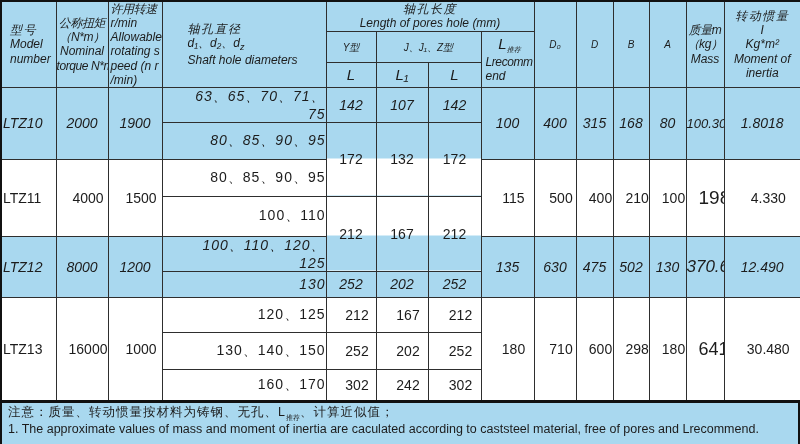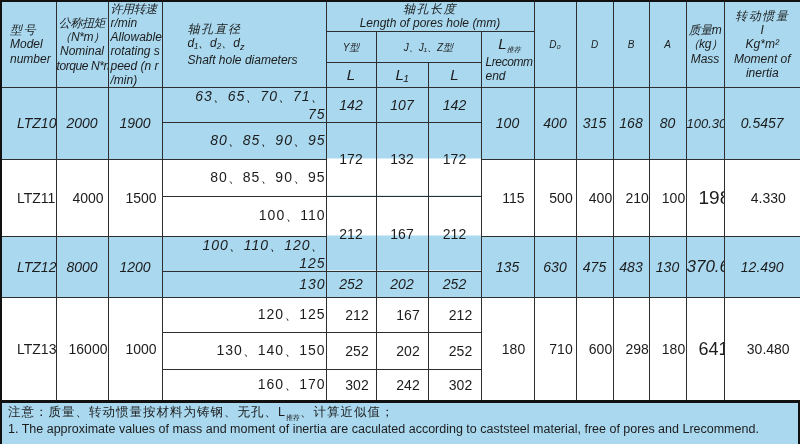--- a/index.html
+++ b/index.html
@@ -21,21 +21,21 @@
   .hd .zh { font-size:12px; letter-spacing:1.5px; white-space:nowrap; }
   .hd .en { font-size:12px; white-space:nowrap; }
   .hd .en-big { font-size:12px; white-space:nowrap; }
   .hd .tight { letter-spacing:-0.4px; }
   .lft { text-align:left; padding-left:8px; }
   .dia { text-align:right; padding-left:28px; letter-spacing:1px; }
   .ltype { font-size:10px; }
   .lsym { font-size:15px; }
   sub.tiny { font-size:7px; letter-spacing:0; }
   sub.zsub { font-size:9px; }
-  .model { text-align:left; padding-left:15px; }
+  .model { text-align:left; padding-left:1px; }
   .note {
     width:800px; height:47px; background:var(--blue);
     border:2px solid #111; border-top-width:1px;
     padding:2px 6px 0 6px; font-size:12.5px; line-height:1.2;
   }
   .note .zh { letter-spacing:1px; }
   .note .en { letter-spacing:0; }
 </style>
 </head>
 <body>
@@ -127,21 +127,21 @@
     <td class="bg-b dia">63、65、70、71、75</td>
     <td class="bg-b">142</td>
     <td class="bg-b">107</td>
     <td class="bg-b">142</td>
     <td class="bg-b" rowspan="2">100</td>
     <td class="bg-b" rowspan="2">400</td>
     <td class="bg-b" rowspan="2">315</td>
     <td class="bg-b" rowspan="2">168</td>
     <td class="bg-b" rowspan="2">80</td>
     <td class="bg-b" style="font-size:13px" rowspan="2">100.30</td>
-    <td class="bg-b" rowspan="2">0.5457</td>
+    <td class="bg-b" rowspan="2">1.8018</td>
   </tr>
   <tr style="height:37px">
     <td class="bg-b dia">80、85、90、95</td>
     <td class="grad-bw" rowspan="2">172</td>
     <td class="grad-bw" rowspan="2">132</td>
     <td class="grad-bw" rowspan="2">172</td>
   </tr>
 
   <tr style="height:37px">
     <td class="bg-w model" rowspan="2">LTZ11</td>
@@ -164,21 +164,21 @@
   </tr>
 
   <tr style="height:35px">
     <td class="bg-b model" rowspan="2">LTZ12</td>
     <td class="bg-b" rowspan="2">8000</td>
     <td class="bg-b" rowspan="2">1200</td>
     <td class="bg-b dia">100、110、120、125</td>
     <td class="bg-b" rowspan="2">135</td>
     <td class="bg-b" rowspan="2">630</td>
     <td class="bg-b" rowspan="2">475</td>
-    <td class="bg-b" rowspan="2">483</td>
+    <td class="bg-b" rowspan="2">502</td>
     <td class="bg-b" rowspan="2">130</td>
     <td class="bg-b" style="font-size:17px" rowspan="2">370.60</td>
     <td class="bg-b" rowspan="2">12.490</td>
   </tr>
   <tr style="height:26px">
     <td class="bg-b dia">130</td>
     <td class="bg-b">252</td>
     <td class="bg-b">202</td>
     <td class="bg-b">252</td>
   </tr>

